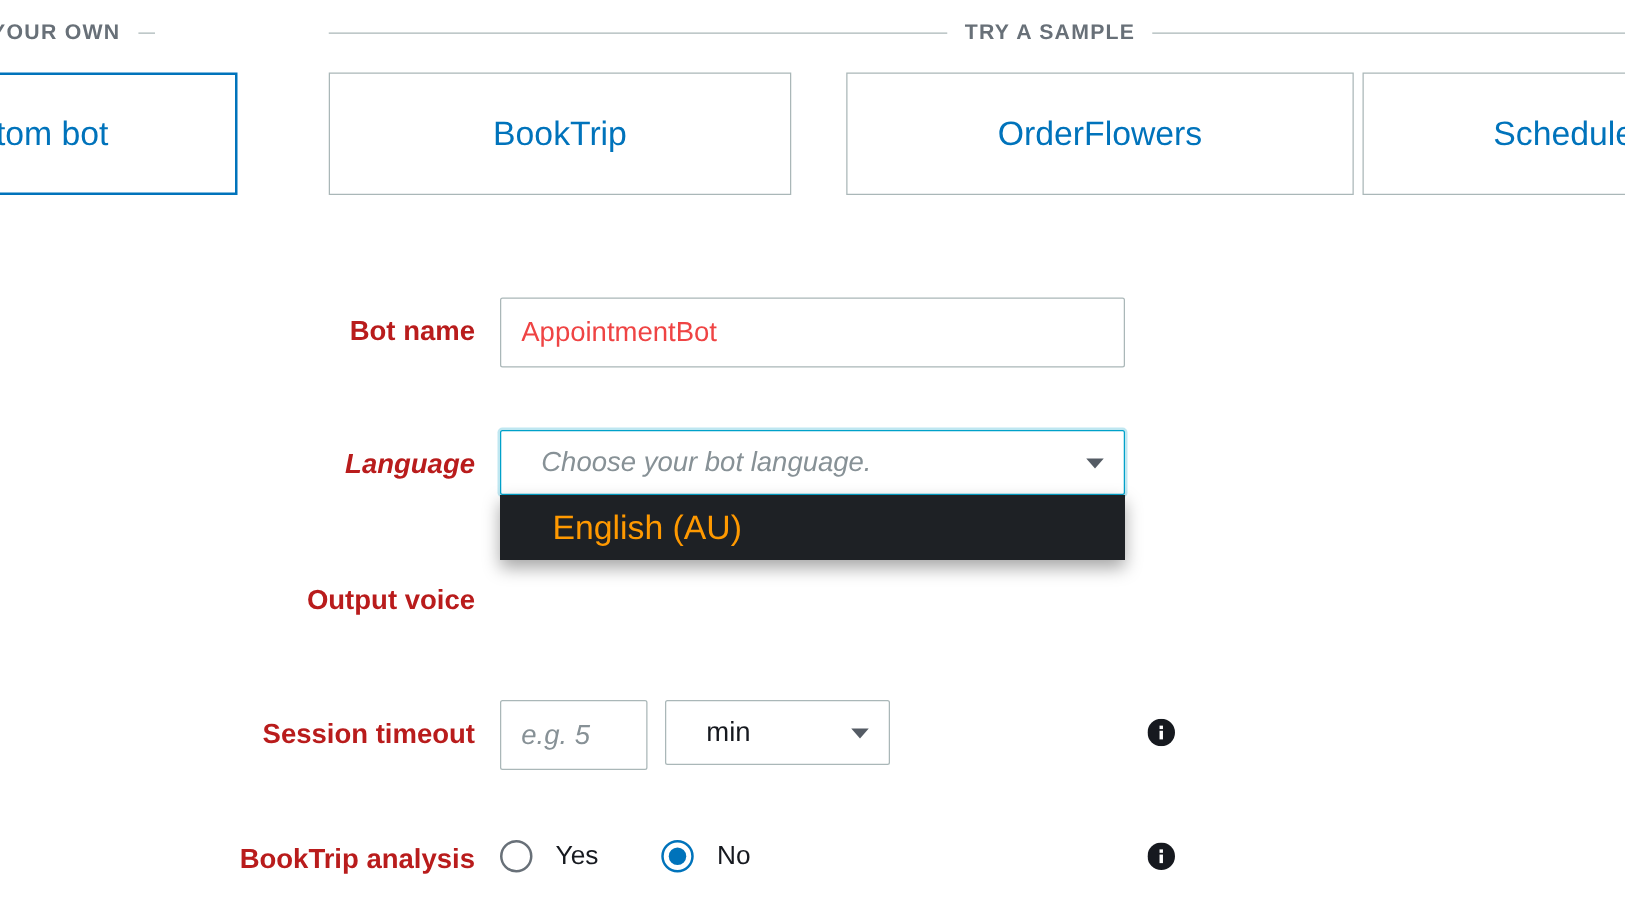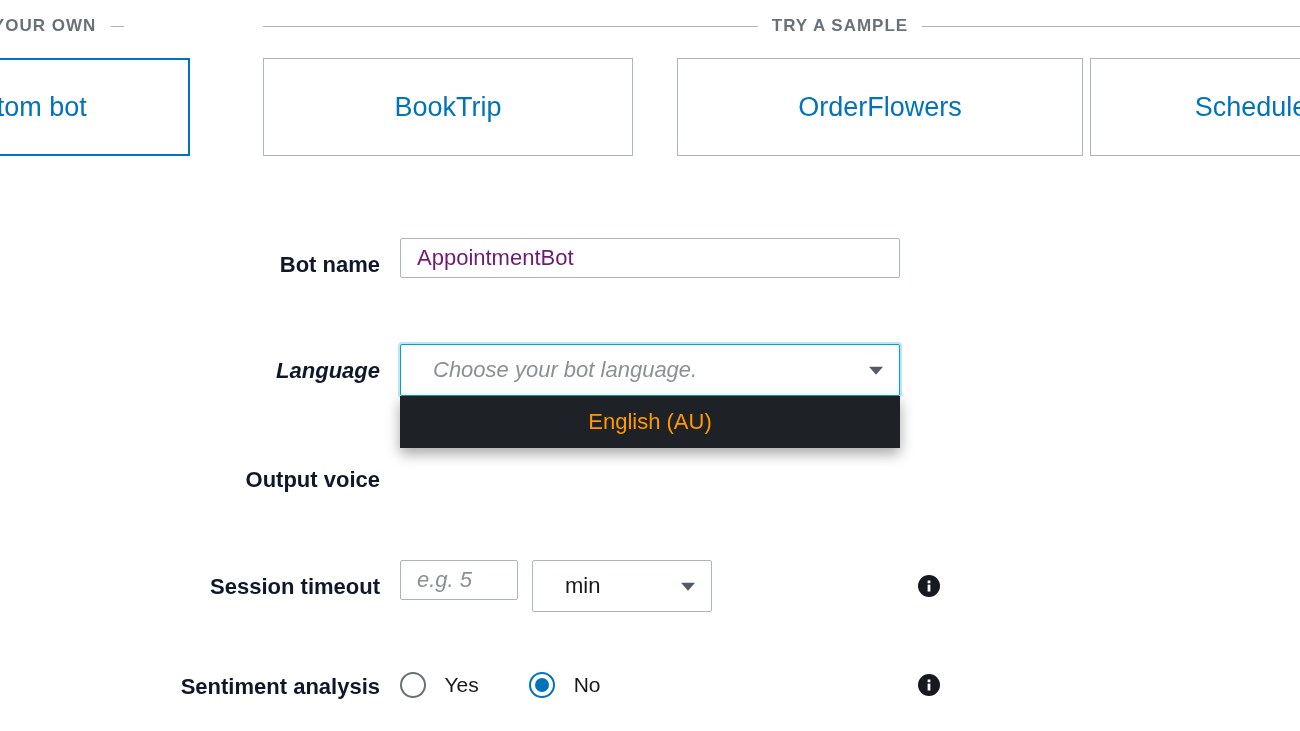--- a/index.html
+++ b/index.html
@@ -31,26 +31,26 @@
     color: #0073bb; font-size: 27px; font-weight: 400;
     background: #fff; cursor: pointer;
   }
   .card.selected { border: 2px solid #0073bb; color: #0073bb; }
 
   
   .form { position: absolute; left: 0; right: 0; top: 238px; }
   .row  { position: absolute; left: 0; right: 0; }
   .label {
     position: absolute; left: 0; width: 380px; text-align: right;
-    color: #0f172a; font-size: 22px; font-weight: 700;
+    color: #b91c1c; font-size: 22px; font-weight: 700;
   }
 
   .text-input {
-    height: 40px; border: 1px solid #aab7b8; border-radius: 2px;
-    font-size: 22px; padding: 16px 16px; color: #701a75; background: #fff;
+    height: 56px; border: 1px solid #aab7b8; border-radius: 2px;
+    font-size: 22px; padding: 16px 16px; color: #ef4444; background: #fff;
   }
   .text-input::placeholder { color: #879196; font-style: italic; }
 
   .select {
     height: 52px; border: 1px solid #aab7b8; border-radius: 2px;
     font-size: 22px; color: #16191f; background: #fff;
     display: flex; align-items: center; padding: 0 46px 0 32px;
     position: relative; cursor: pointer;
   }
   .select.placeholder span { color: #879196; font-style: italic; }
@@ -59,22 +59,22 @@
     position: absolute; right: 16px; top: 50%; transform: translateY(-40%);
     width: 0; height: 0; border-left: 7px solid transparent; border-right: 7px solid transparent;
     border-top: 8px solid #545b64;
   }
 
   .dropdown {
     position: absolute; background: #3b3f44; border-radius: 0 0 2px 2px;
     box-shadow: 0 6px 14px rgba(0,0,0,.35);
   }
   .dropdown .option {
-    height: 52px; display: flex; align-items: center; padding: 0 30px;
-    font-size: 22px; color: #d5dbdb; cursor: pointer; justify-content: center;
+    height: 52px; display: flex; align-items: center; padding: 0 42px;
+    font-size: 27px; color: #d5dbdb; cursor: pointer;
   }
   .dropdown .option.highlight { background: #1e2125; color: #ff9900; }
 
   .radio { width: 26px; height: 26px; border: 2px solid #687078; border-radius: 50%; display: inline-block; position: relative; vertical-align: middle; cursor: pointer; }
   .radio.checked { border-color: #0073bb; }
   .radio.checked::after { content: ""; position: absolute; top: 4px; left: 4px; width: 14px; height: 14px; background: #0073bb; border-radius: 50%; }
   .radiolbl { font-size: 21px; display: inline-block; vertical-align: middle; margin-left: 14px; margin-right: 46px; }
 
   .info-icon { width: 22px; height: 22px; display: inline-block; position: relative; }
   .info-icon svg { display: block; }
@@ -140,21 +140,21 @@
     <span class="info-icon" style="position:absolute; left:918px; top:15px;">
       <svg viewBox="0 0 16 16" width="22" height="22">
           <circle cx="8" cy="8" r="8" fill="#16191f"></circle>
           <rect x="7" y="7" width="2" height="5" fill="#fff"></rect>
           <rect x="7" y="4" width="2" height="2" fill="#fff"></rect>
         </svg>
     </span>
   </div>
 
   <div class="row" style="top:432px;">
-    <div class="label" style="top:4px;">Sentiment analysis</div>
+    <div class="label" style="top:4px;">BookTrip analysis</div>
     <div style="position:absolute; left:400px; top:2px;">
       <span class="radio"></span>
       <span class="radiolbl">Yes</span>
       <span class="radio checked"></span>
       <span class="radiolbl">No</span>
     </div>
     <span class="info-icon" style="position:absolute; left:918px; top:4px;">
       <svg viewBox="0 0 16 16" width="22" height="22">
           <circle cx="8" cy="8" r="8" fill="#16191f"></circle>
           <rect x="7" y="7" width="2" height="5" fill="#fff"></rect>

